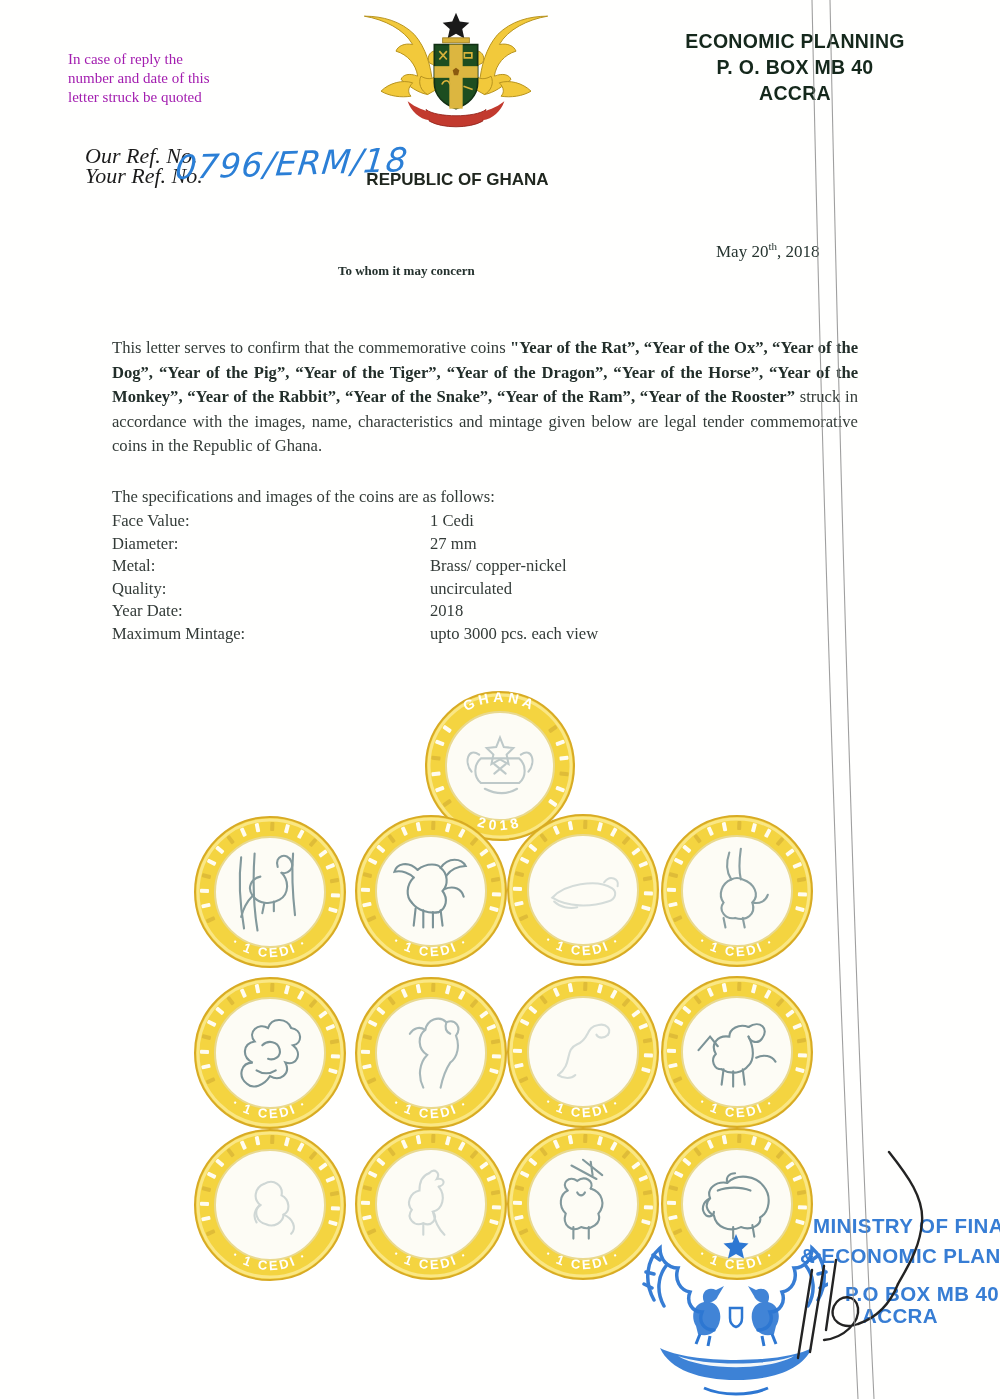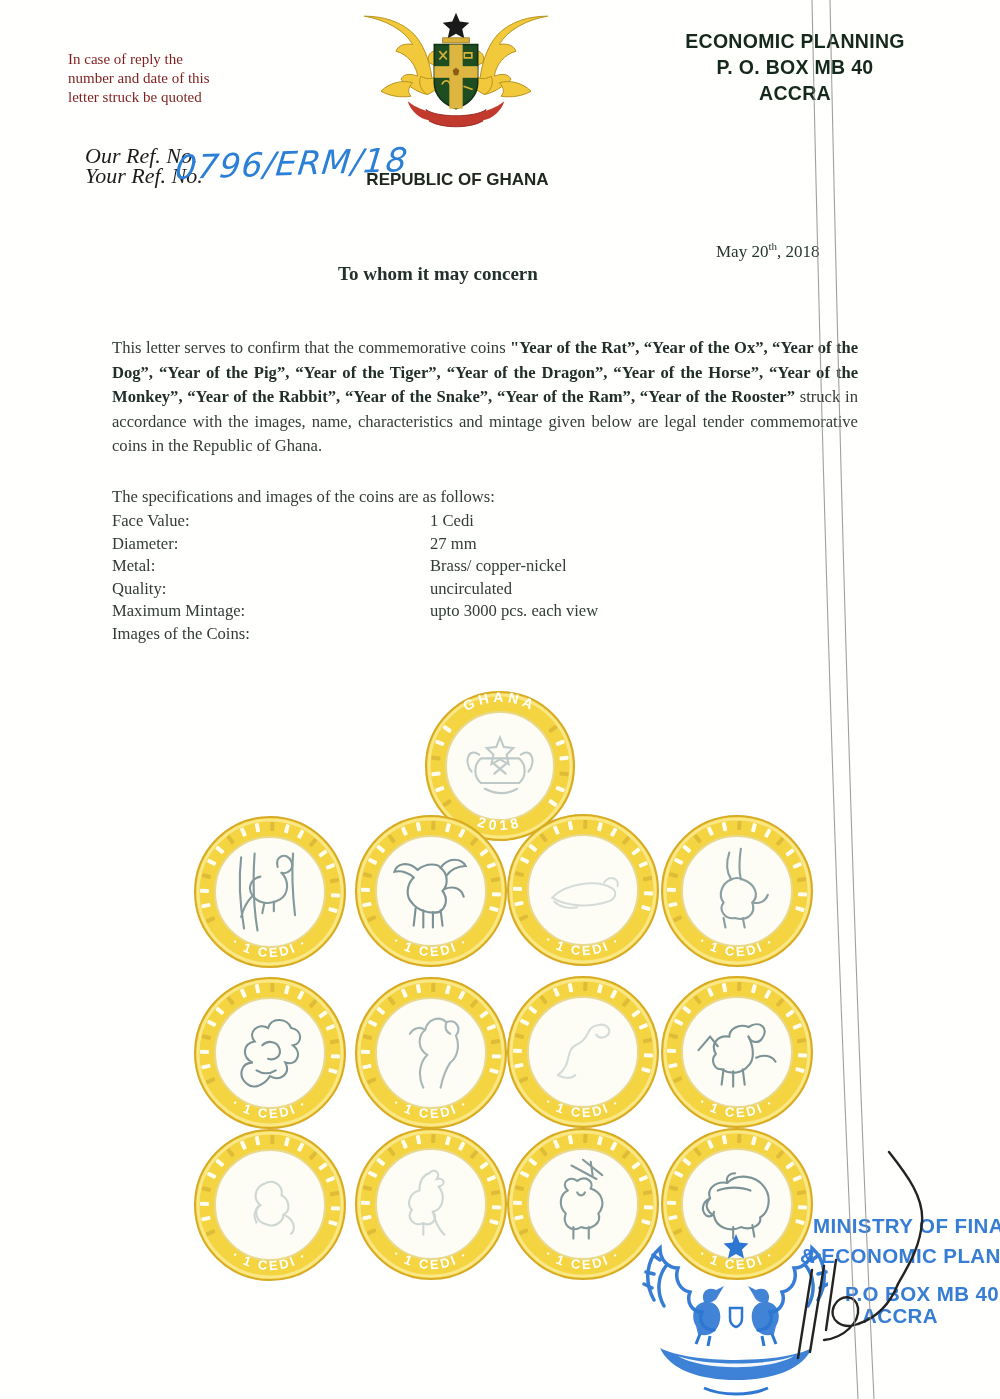--- a/index.html
+++ b/index.html
@@ -1,33 +1,33 @@
 <!DOCTYPE html>
 <html><head>
 <meta charset="utf-8">
 <style>
   html,body{margin:0;padding:0;background:#e8e8e8;}
   #page{position:relative;width:1000px;height:1399px;margin:0 auto;background:#fffffe;overflow:hidden;
         font-family:"Liberation Serif",serif;color:#2f3a36;}
   .abs{position:absolute;}
   
-  #reply-note{left:68px;top:50px;font-size:15px;line-height:19px;color:#7f1d1d;}
+  #reply-note{left:68px;top:50px;font-size:15px;line-height:19px;color:#a21caf;}
   #reply-note .ul{margin-top:40px;}
   #ministry-header{left:630px;top:28px;width:330px;text-align:center;
         font-family:"Liberation Sans",sans-serif;font-weight:bold;font-size:19.5px;
         line-height:26px;color:#15281c;letter-spacing:.3px;}
   #republic-label{left:340px;top:170px;width:235px;text-align:center;
         font-family:"Liberation Sans",sans-serif;font-weight:bold;font-size:17px;color:#20271f;}
   #refs{left:85px;top:146px;font-style:italic;font-size:22px;line-height:20px;color:#1c1c1c;}
   #handwritten-ref{left:176px;top:144px;font-family:"DejaVu Sans",sans-serif;font-style:italic;
         font-size:33px;transform:skewX(-8deg) rotate(-2deg);letter-spacing:1px;}
   
   #date-line{left:716px;top:240px;font-size:17px;color:#273531;}
   #date-line sup{font-size:11px;}
-  #letter-title{left:338px;top:263px;font-size:19px;font-weight:bold;color:#23302c;}
+  #letter-title{left:338px;top:263px;font-size:13px;font-weight:bold;color:#23302c;}
   #body-para{left:112px;top:336px;width:746px;font-size:16.6px;line-height:24.5px;
         text-align:justify;color:#333b38;}
   #body-para .b{font-weight:bold;color:#222e2a;}
   #specs-intro{left:112px;top:487px;font-size:16.6px;color:#333b38;}
   #specs{left:112px;top:510px;font-size:16.6px;color:#333b38;}
   .spec-row{height:22.6px;line-height:22.6px;white-space:nowrap;}
   .spec-label{display:inline-block;width:318px;}
   
   .coin{position:absolute;}
   
@@ -92,22 +92,22 @@
   <div class="abs" id="letter-title">To whom it may concern</div>
 
   <div class="abs" id="body-para"><span>This letter serves to confirm that the commemorative coins </span><span class="b">"Year of the Rat”, “Year of the Ox”, “Year of the Dog”, “Year of the Pig”, “Year of the Tiger”, “Year of the Dragon”, “Year of the Horse”, “Year of the Monkey”, “Year of the Rabbit”, “Year of the Snake”, “Year of the Ram”, “Year of the Rooster”</span><span> struck in accordance with the images, name, characteristics and mintage given below are legal tender commemorative coins in the Republic of Ghana.</span></div>
 
   <div class="abs" id="specs-intro">The specifications and images of the coins are as follows:</div>
   <div class="abs" id="specs">
       <div class="spec-row"><span class="spec-label">Face Value:</span><span>1 Cedi</span></div>
       <div class="spec-row"><span class="spec-label">Diameter:</span><span>27 mm</span></div>
       <div class="spec-row"><span class="spec-label">Metal:</span><span>Brass/ copper-nickel</span></div>
       <div class="spec-row"><span class="spec-label">Quality:</span><span>uncirculated</span></div>
+      <div class="spec-row"><span class="spec-label">Year Date:</span><span>2018</span></div>
       <div class="spec-row"><span class="spec-label">Maximum Mintage:</span><span>upto 3000 pcs. each view</span></div>
-      <div class="spec-row"><span class="spec-label">Images of the Coins:</span><span></span></div>
     </div>
 
   <div id="coins-layer">
       <svg class="coin" width="154" height="154" viewBox="0 0 154 154" style="left: 423px; top: 689px;">
         <circle cx="77" cy="77" r="74" fill="#f4d440" stroke="#d8ab24" stroke-width="2"></circle>
         <circle cx="77" cy="77" r="71" fill="none" stroke="rgba(255,246,190,0.55)" stroke-width="3"></circle>
         <circle cx="77" cy="77" r="54" fill="#fdfcf5" stroke="#e9d98f" stroke-width="2"></circle>
         <rect x="22.16469314336004" y="109.49568014464249" width="4" height="9" rx="1" fill="rgba(206,168,50,0.55)" transform="rotate(235 24.16469314336004 113.99568014464249)"></rect>
         <rect x="14.784062490930488" y="95.61473274567186" width="4" height="9" rx="1" fill="rgba(255,255,255,0.92)" transform="rotate(249 16.784062490930488 100.11473274567186)"></rect>
         <rect x="10.980773219134733" y="80.36057264963202" width="4" height="9" rx="1" fill="rgba(255,255,255,0.92)" transform="rotate(263 12.980773219134733 84.86057264963202)"></rect>

